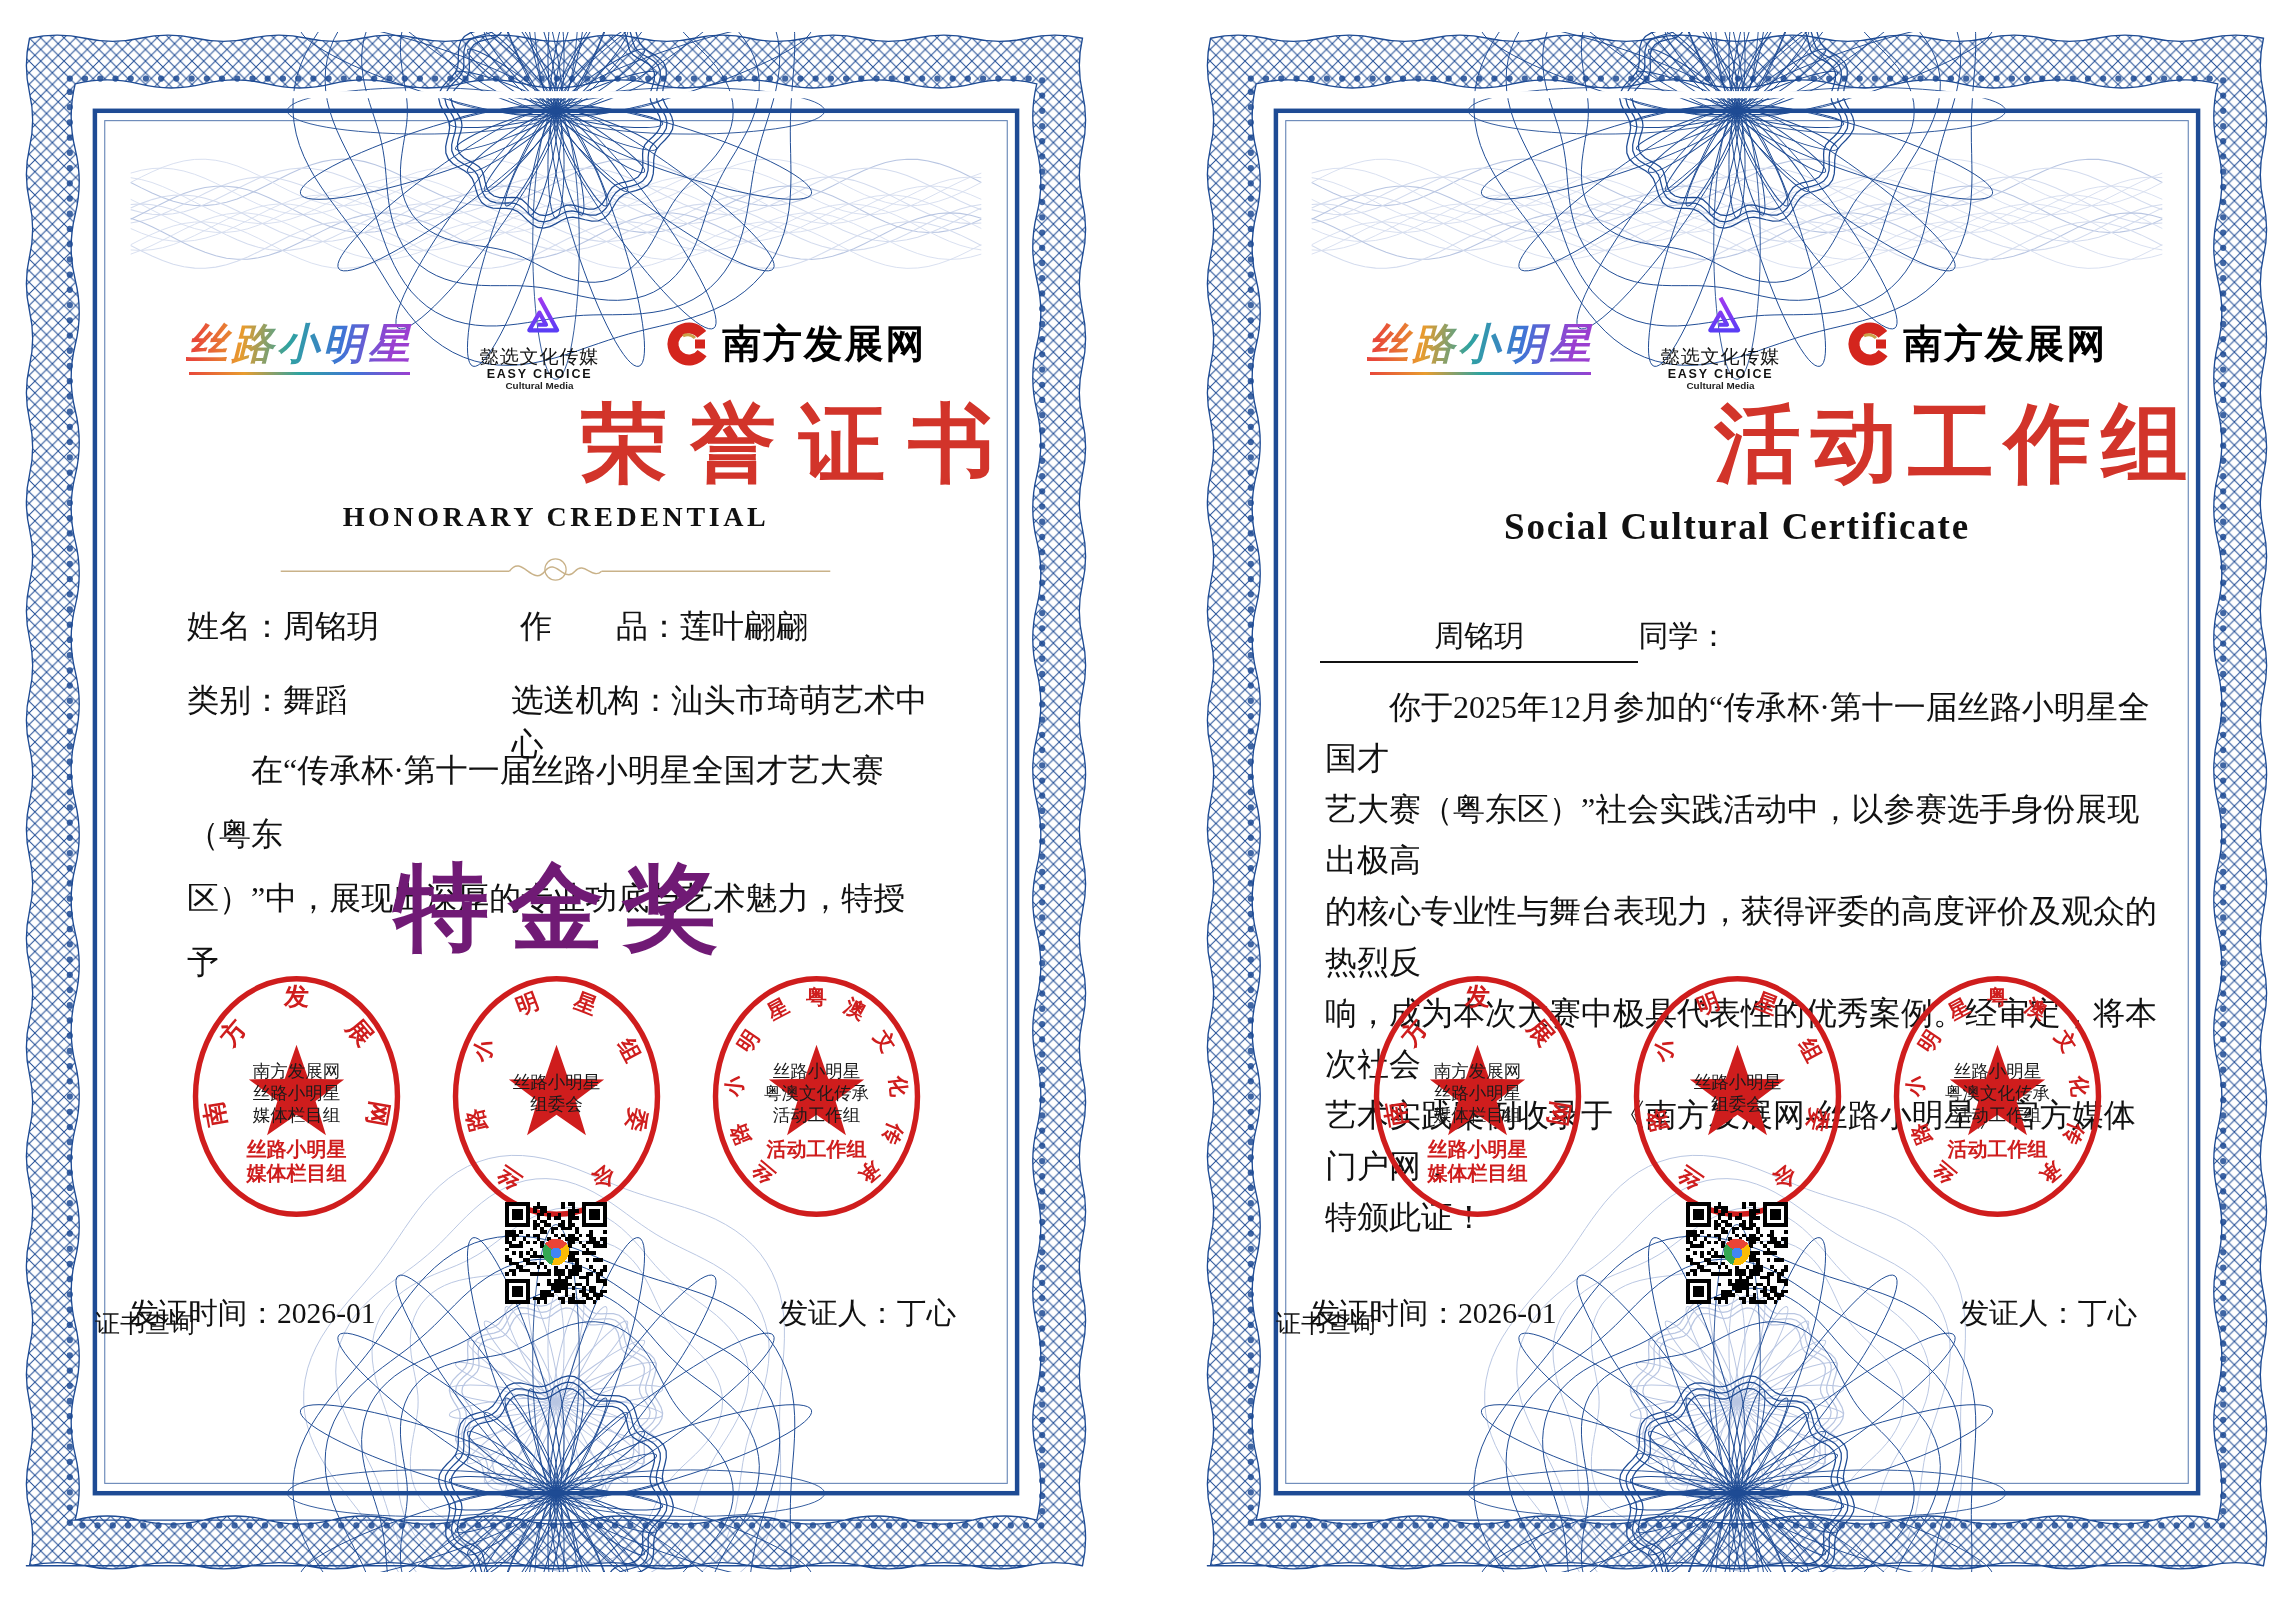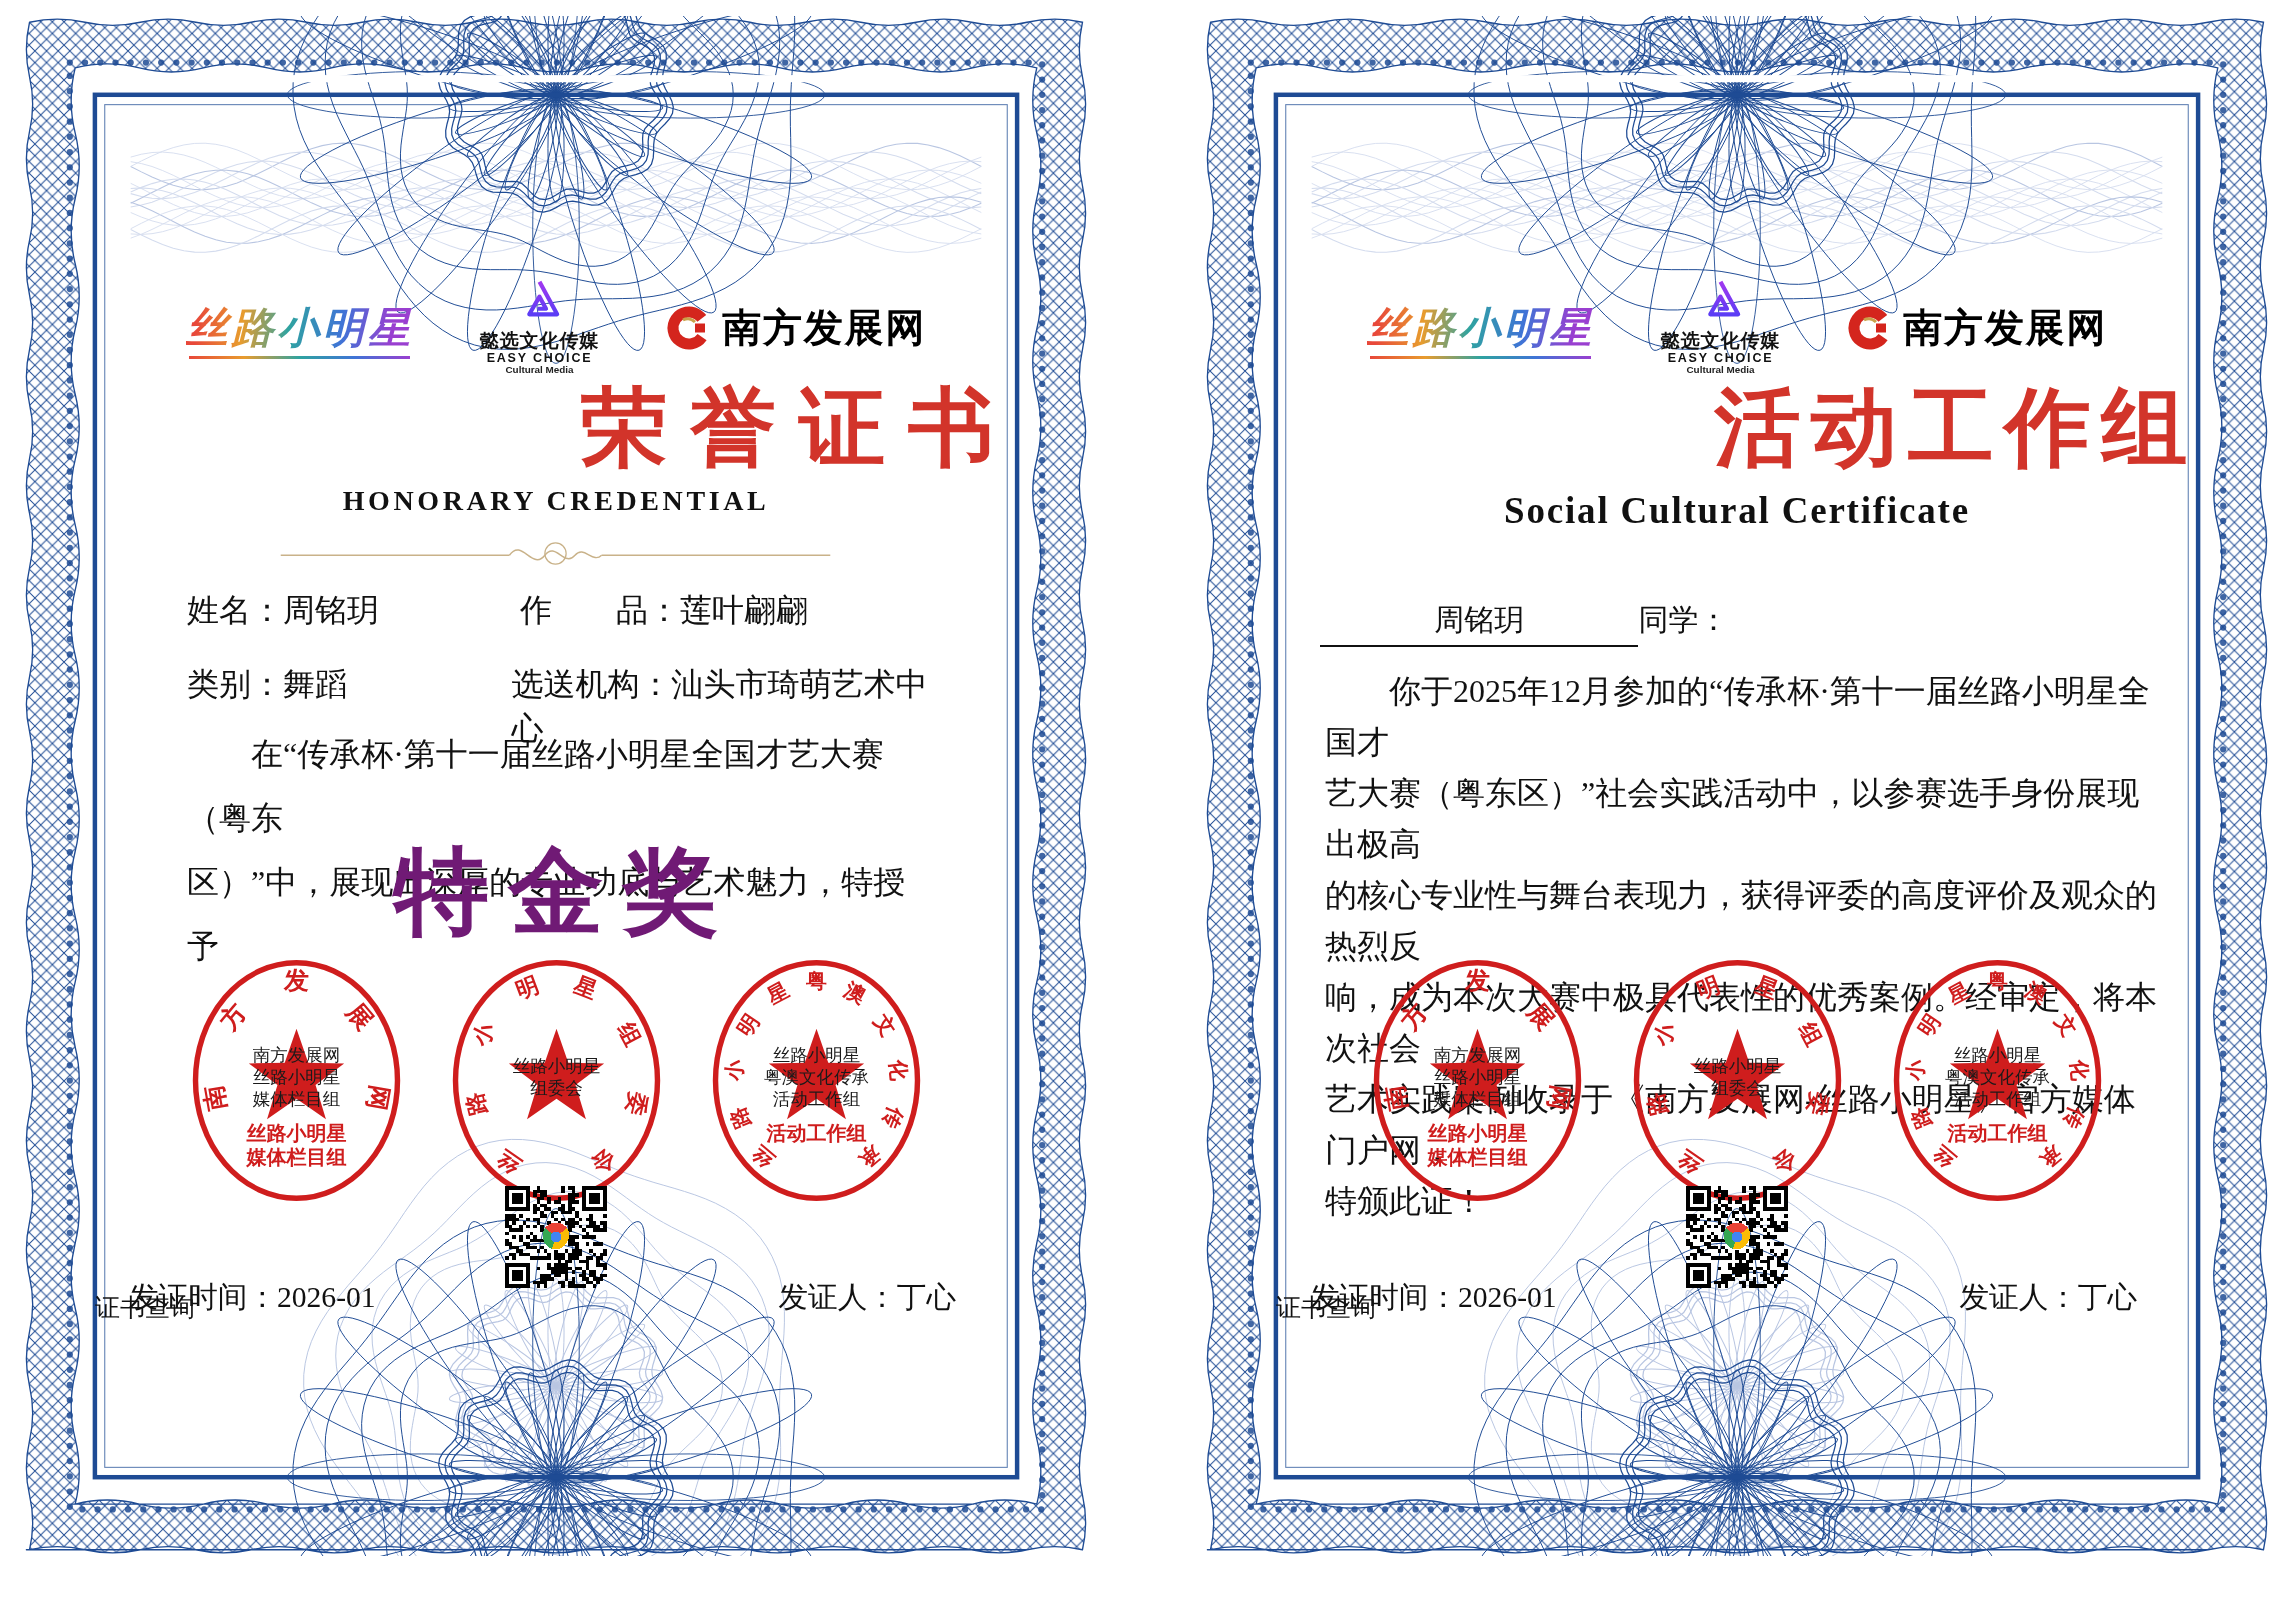--- a/index.html
+++ b/index.html
@@ -1,35 +1,35 @@
 <!DOCTYPE html>
 <html style="font-size:14.3px"><head>
 <meta charset="utf-8">
 <style>
   html,body{margin:0;padding:0;background:#ffffff;}
   body{width:2293px;height:1610px;overflow:hidden;
        font-family:"Liberation Serif","DejaVu Serif",serif;}
   .page{width:2293px;height:1546px;display:flex;justify-content:center;
-        align-items:flex-start;gap:115px;padding-top:16px;box-sizing:border-box;}
+        align-items:flex-start;gap:115px;padding-top:32px;box-sizing:border-box;}
   .cert{position:relative;width:1066px;height:1540px;background:#fff;}
   .deco{position:absolute;left:0;top:0;width:1066px;height:1540px;}
   .content{position:absolute;left:0;top:0;width:1066px;height:1540px;}
 
   
   .logos{position:absolute;top:262px;left:72px;width:922px;height:99px;
          display:flex;justify-content:center;align-items:center;gap:66px;}
   .logo-silk{font-family:"DejaVu Serif",serif;font-style:italic;font-weight:bold;
          font-size:42px;letter-spacing:3.6px;
          background:linear-gradient(95deg,#e8483a 5%,#e89c2e 25%,#2fa3a0 45%,#3f74d6 68%,#9a3fd0 90%);
          -webkit-background-clip:text;background-clip:text;color:transparent;position:relative;}
   .logo-silk .bar{position:absolute;left:3.6px;right:3.6px;bottom:-3.6px;height:2.7px;
          background:linear-gradient(90deg,#e8483a,#e89c2e,#2fa3a0,#3f74d6,#9a3fd0);}
   .logo-ec{display:flex;flex-direction:column;align-items:center;line-height:1.1;
          font-family:"Liberation Sans","DejaVu Sans",sans-serif;}
-  .logo-ec .cn{font-size:19px;font-weight:700;color:#111;letter-spacing:0.9px;margin-top:13px;}
+  .logo-ec .cn{font-size:19px;font-weight:400;color:#111;letter-spacing:0.9px;margin-top:13px;}
   .logo-ec .en{font-size:12.5px;font-weight:900;color:#111;letter-spacing:1.8px;}
   .logo-ec .sub{font-size:9.9px;font-weight:700;color:#222;}
   .logo-sf{display:flex;align-items:center;gap:9px;}
   .logo-sf .txt{font-size:39px;font-weight:900;color:#000;
          font-family:"Liberation Sans","DejaVu Sans",sans-serif;letter-spacing:1.8px;}
 
   
   .title{position:absolute;top:365px;left:72px;width:922px;text-align:right;
          font-size:86px;font-weight:bold;color:#d2342a;line-height:1.1;}
   .title.sp{letter-spacing:10.7px;text-indent:10.7px;}

